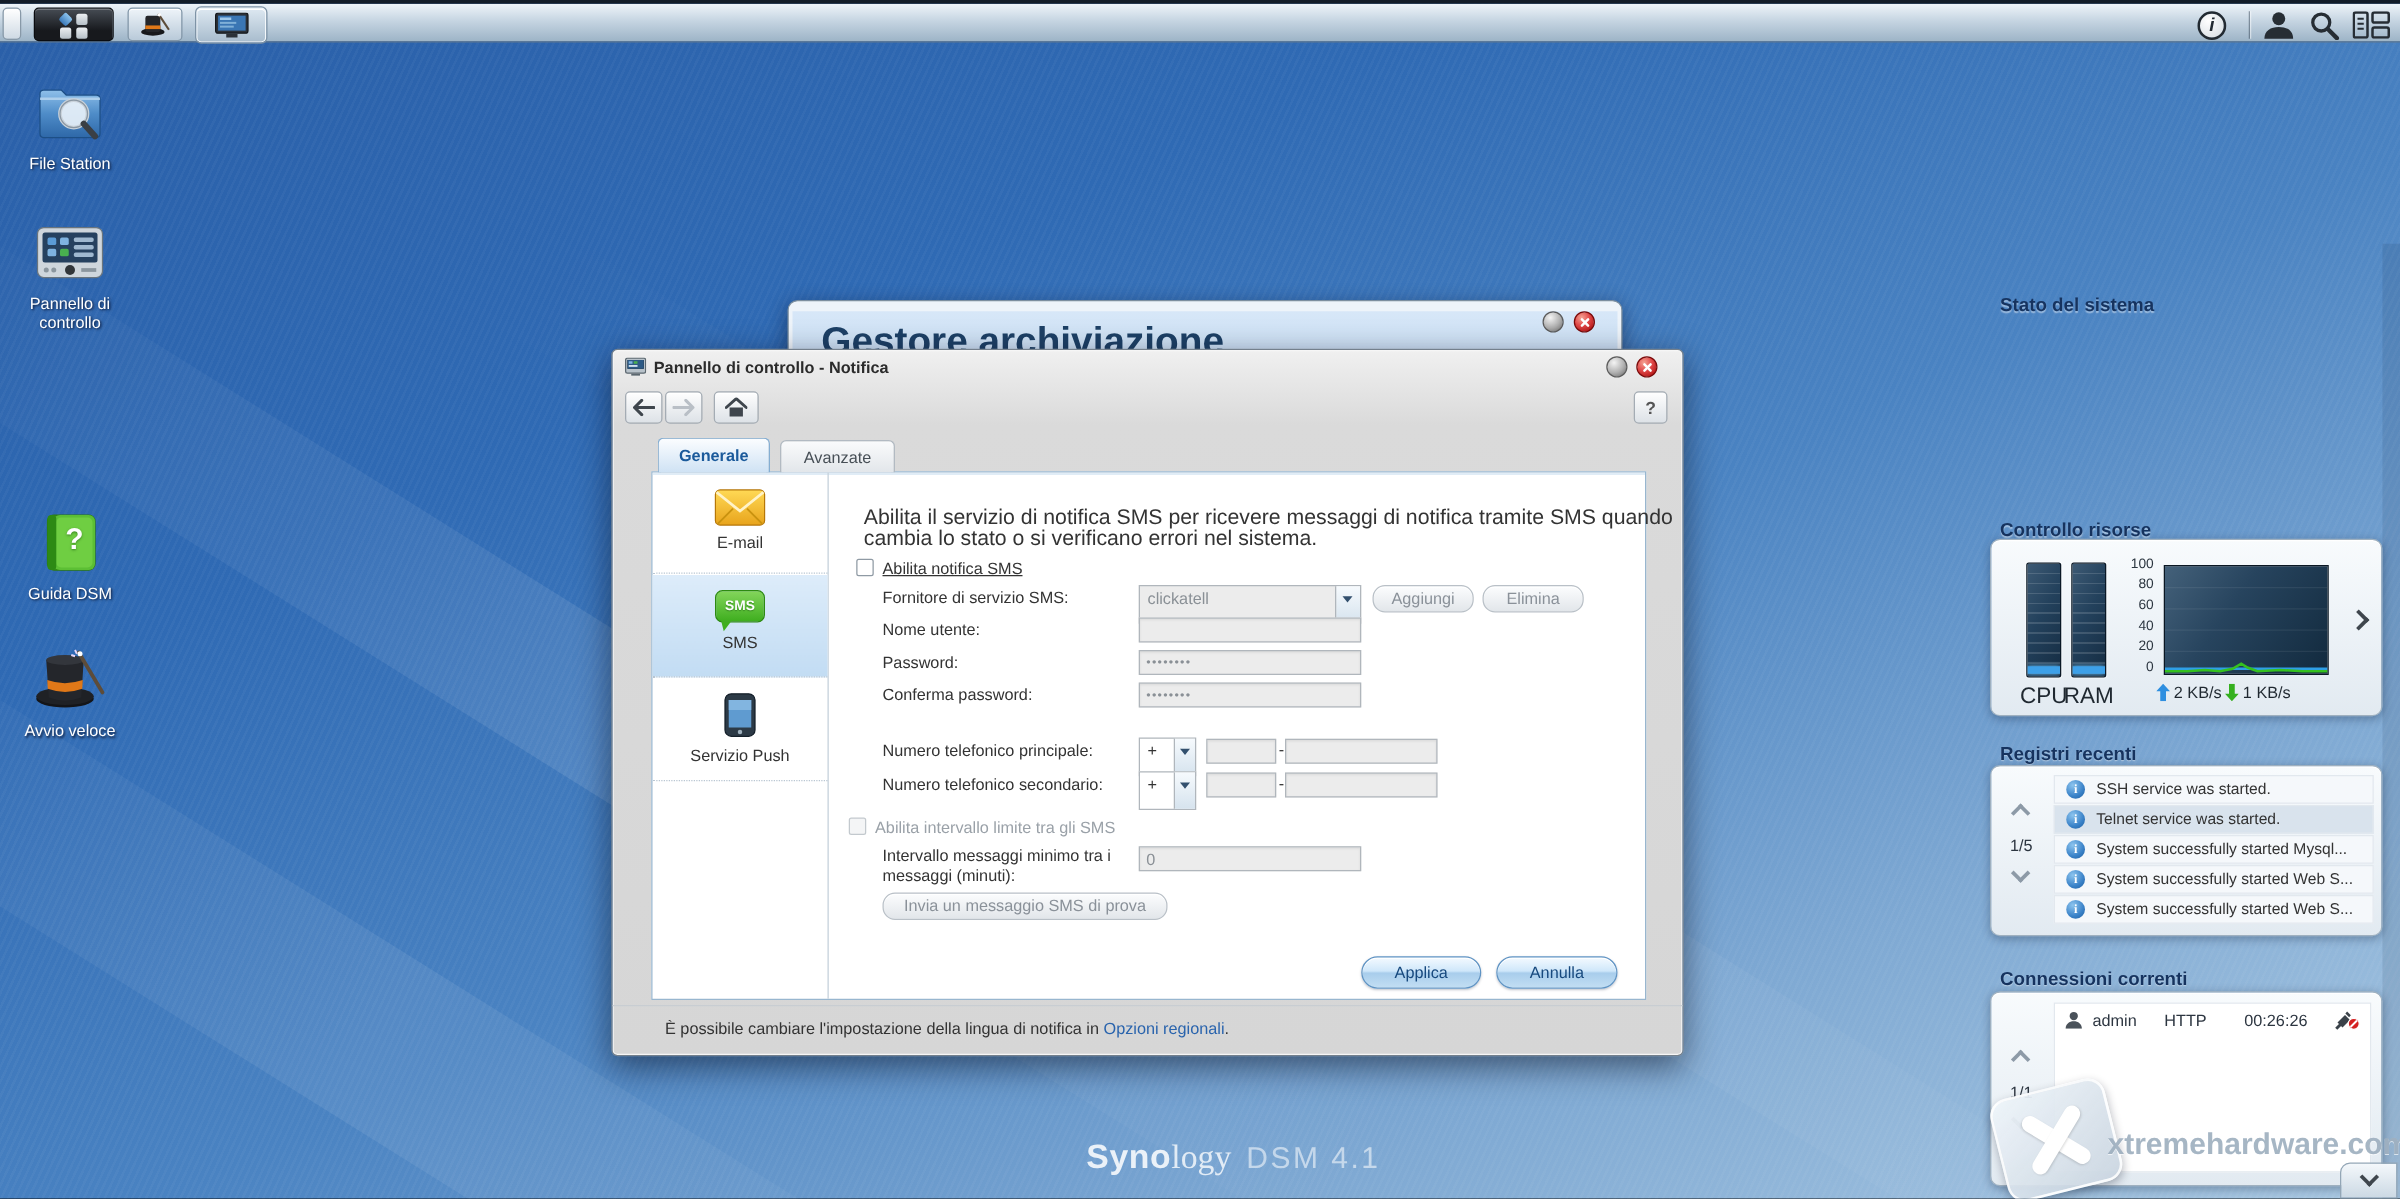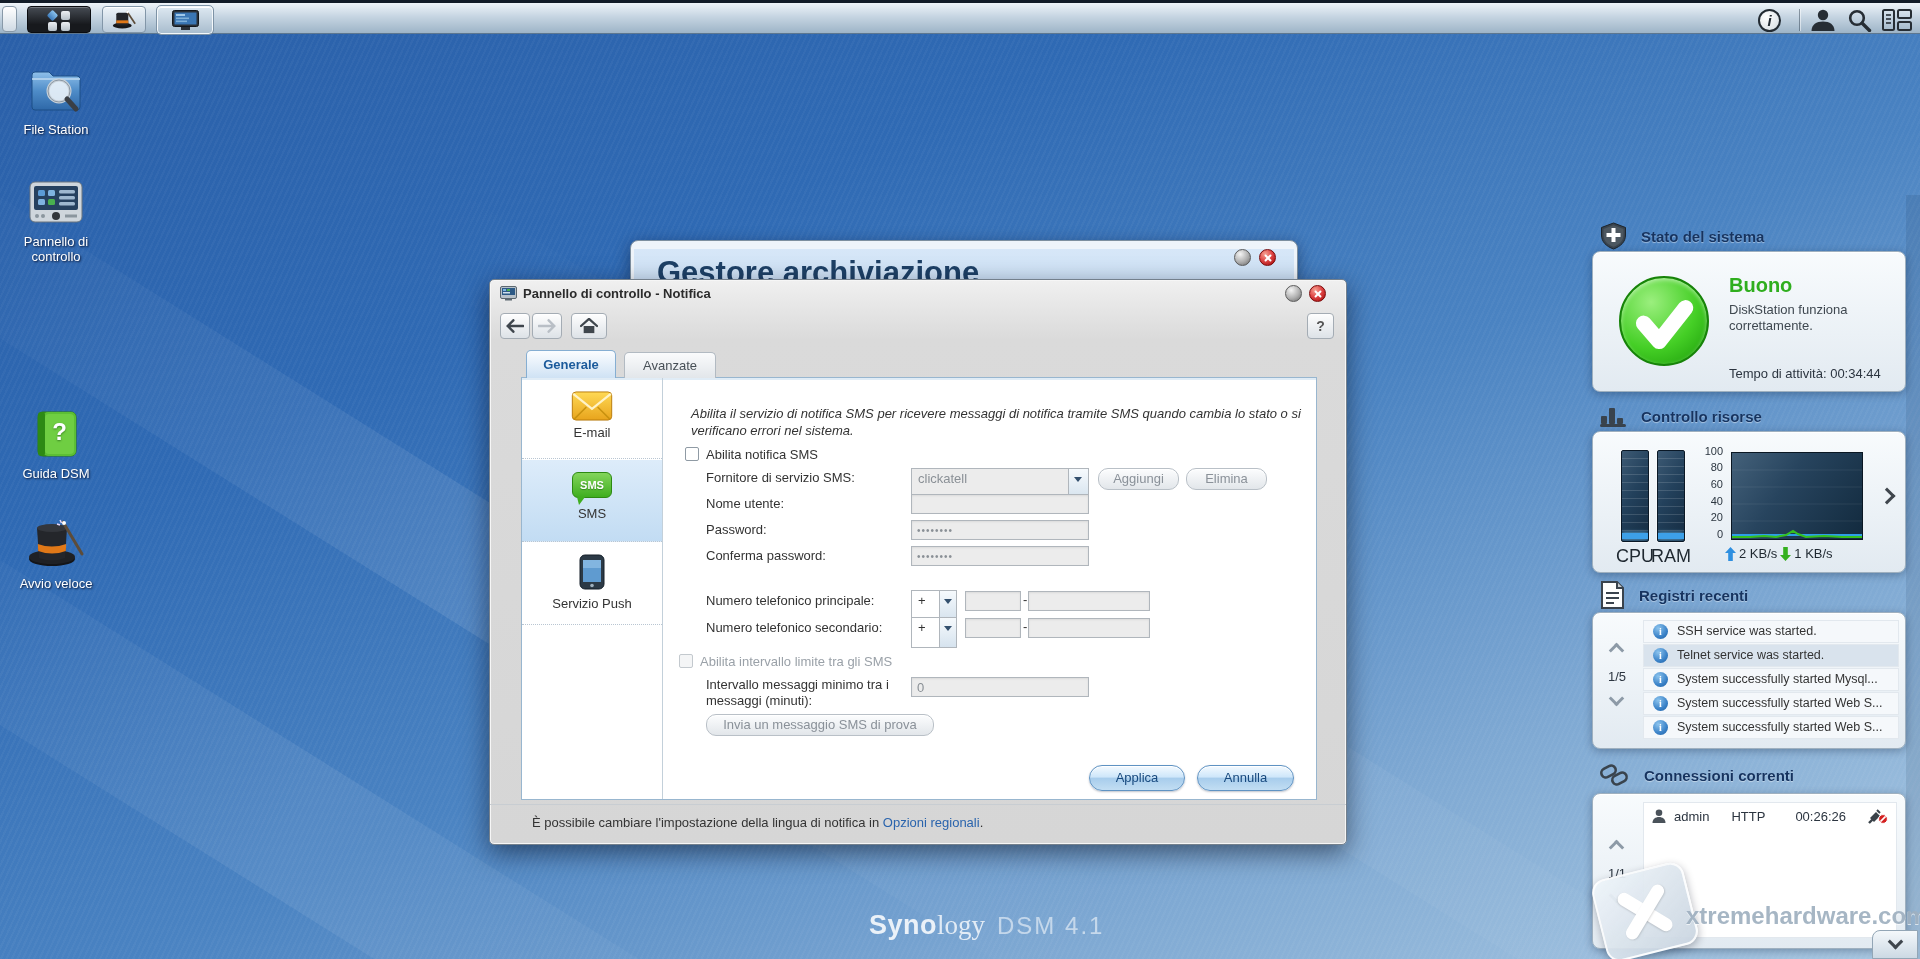--- a/index.html
+++ b/index.html
@@ -70,42 +70,42 @@
   .tab-idle{left:134px;top:72px;width:92px;height:26px;background:linear-gradient(#fafbfc,#e2e6ea);border:1px solid #b2bac2;border-bottom:none;
     font-size:13px;color:#474f56;line-height:25px;}
   .cbox{position:absolute;left:31px;top:97px;width:796px;height:423px;background:#fff;border:1px solid #98b6cf;
     box-shadow:inset 0 2px 0 rgba(165,200,230,.35);}
   
   .dsb{position:absolute;left:0;top:0;width:141px;height:100%;border-right:1px solid #c3d0da;}
   .dsb-item{position:absolute;left:0;width:140px;text-align:center;cursor:pointer;border-bottom:1px dotted #b9c6d2;}
   .dsb-item .lbl{font-size:13px;color:#333;}
   .dsb-sel{background:linear-gradient(#ddecfa,#c2dcf3);}
   
-  .fdesc{position:absolute;left:169px;top:27px;width:650px;font-size:13px;color:#333;line-height:17px;font-style:italic;}
+  .fdesc{position:absolute;left:169px;top:27px;width:650px;font-size:17px;color:#333;line-height:17px;}
   .flabel{position:absolute;font-size:13px;color:#333;}
   .flabel-dis{position:absolute;font-size:13px;color:#9aa1a8;}
   .chk{position:absolute;width:14px;height:14px;border:1px solid #8f9aa4;background:#fff;border-radius:2px;cursor:pointer;}
   .chk-dis{border-color:#c3c9ce;background:#f4f5f6;}
   .tfield{position:absolute;height:20px;background:#ececec;border:1px solid #b0b6bc;font-size:13px;color:#8a9096;
     padding:1px 5px;line-height:17px;box-shadow:inset 0 1px 2px rgba(0,0,0,.08);}
   .combo{position:absolute;height:31px;background:#ececec;border:1px solid #b0b6bc;font-size:13px;color:#8a9096;
     padding:1px 24px 1px 6px;line-height:18px;cursor:pointer;}
   .combo .cbtn{position:absolute;right:0;top:0;bottom:0;width:20px;background:linear-gradient(#f6fafd,#d6e3ee);border-left:1px solid #b0b6bc;}
   .combo .car{position:absolute;right:6px;top:8px;width:0;height:0;border:4px solid transparent;border-top:5px solid #33506e;}
   .gbtn{position:absolute;height:22px;border-radius:10px;border:1px solid #b9c0c7;cursor:pointer;
     background:linear-gradient(#fcfdfe,#e2e6ea);color:#8a9199;font-size:13px;text-align:center;line-height:20px;box-shadow:inset 0 1px 0 #fff;}
   .bluebtn{position:absolute;height:26px;border-radius:13px;border:1px solid #5f93c3;cursor:pointer;
     background:linear-gradient(#f4faff 0%,#cfe7fa 45%,#a8cdec 52%,#c2def3 100%);
     color:#17497e;font-size:13px;text-align:center;line-height:24px;box-shadow:inset 0 1px 0 #fff,0 1px 2px rgba(0,20,50,.25);}
   .dfoot{position:absolute;left:0;right:0;top:524px;border-top:1px solid #c8cdd2;}
   .dfoot-text{position:absolute;left:42px;top:10px;font-size:13px;color:#333;white-space:nowrap;}
   .dfoot-text a{color:#2a64ad;text-decoration:none;cursor:pointer;}
 
   
-  .whead{position:absolute;left:1600px;height:28px;display:flex;align-items:center;gap:14px;z-index:15;}
+  .whead{position:absolute;left:1600px;height:28px;display:flex;align-items:flex-start;gap:14px;z-index:15;flex-direction:column;}
   .whead .wtitle{font-size:15px;font-weight:bold;color:#16335f;text-shadow:0 1px 1px rgba(255,255,255,.45);}
   .wcard{position:absolute;left:1592px;width:314px;border:1px solid #9fb0bf;border-radius:8px;z-index:15;
     background:linear-gradient(#f8fbfd,#e2eaf1);box-shadow:inset 0 1px 0 #fff,0 2px 8px rgba(0,15,40,.3);}
   .statusball{position:absolute;left:26px;top:24px;width:90px;height:90px;border-radius:50%;border:2px solid #178309;
     background:radial-gradient(circle at 35% 28%,#9bef7e,#45cf26 55%,#1d9e0a 95%);box-shadow:inset 0 2px 4px rgba(255,255,255,.5);}
   .w-buono{position:absolute;left:136px;top:22px;font-size:20px;font-weight:bold;color:#2fae1e;}
   .w-detail{position:absolute;left:136px;top:50px;width:165px;font-size:13px;color:#3f4850;line-height:16px;}
   .w-uptime{position:absolute;left:136px;top:114px;font-size:13px;color:#2c3540;}
   .vbar{position:absolute;top:18px;width:28px;height:92px;border:1px solid #0a1826;border-radius:2px;overflow:hidden;
     background:linear-gradient(120deg,#3d5a74 0%,#23415c 45%,#152c42 100%);box-shadow:0 0 0 1px rgba(255,255,255,.45);}
@@ -384,21 +384,21 @@
               <circle cx="13" cy="31.5" r="1.8" fill="#9fb0bd"></circle>
             </svg>
           </span>
           <div class="lbl" style="margin-top:2px;">Servizio Push</div>
         </div>
       </div>
 
       <div class="fdesc">Abilita il servizio di notifica SMS per ricevere messaggi di notifica tramite SMS quando cambia lo stato o si verificano errori nel sistema.</div>
 
       <div class="chk" style="left:163px;top:69px;"></div>
-      <div class="flabel" style="left:184px;top:69px;">Abilita notifica SMS</div>
+      <div class="flabel" style="left:184px;top:69px;text-decoration:underline;">Abilita notifica SMS</div>
 
       <div class="flabel" style="left:184px;top:92px;">Fornitore di servizio SMS:</div>
       <div class="combo" style="left:389px;top:90px;width:178px;">
         <span>clickatell</span>
         <span class="cbtn">
             <span class="car"></span>
           </span>
       </div>
       <div class="gbtn" style="left:576px;top:90px;width:81px;">Aggiungi</div>
       <div class="gbtn" style="left:664px;top:90px;width:81px;">Elimina</div>
@@ -456,30 +456,20 @@
   <div class="edge-strip"></div>
 
   <div class="whead" style="top:222px;">
     <svg width="27" height="28" viewBox="0 0 27 28">
       <path d="M13.5 1 L25.5 5.5 V13 c0 7-5 11.5-12 14 C6.5 24.5 1.5 20 1.5 13 V5.5 Z" fill="#39434d" stroke="#1c242b"></path>
       <path d="M13.5 3.2 L23.5 7 V13 c0 5.8-4.2 9.6-10 11.8 C7.7 22.6 3.5 18.8 3.5 13 V7 Z" fill="#4c5760"></path>
       <rect x="11.5" y="6" width="4" height="14" fill="#fff"></rect>
         <rect x="6.5" y="11" width="14" height="4" fill="#fff"></rect>
     </svg>
     <span class="wtitle">Stato del sistema</span>
-  </div>
-  <div class="wcard" style="top:251px;height:141px;">
-    <div class="statusball">
-      <svg width="86" height="86" viewBox="0 0 36 36" style="position:absolute;left:0;top:0;">
-        <path d="M9.5 19 l6.5 7.5 L27 12.5" stroke="#fff" stroke-width="6.5" fill="none" stroke-linecap="round" stroke-linejoin="round"></path>
-      </svg>
-    </div>
-    <div class="w-buono">Buono</div>
-    <div class="w-detail">DiskStation funziona correttamente.</div>
-    <div class="w-uptime">Tempo di attività: 00:34:44</div>
   </div>
 
   <div class="whead" style="top:402px;">
     <svg width="27" height="24" viewBox="0 0 27 24">
       <rect x="1" y="12" width="6" height="8" rx="1" fill="#39434d"></rect>
       <rect x="9" y="4" width="6" height="16" rx="1" fill="#39434d"></rect>
       <rect x="17" y="14" width="6" height="6" rx="1" fill="#39434d"></rect>
       <rect x="0" y="20" width="26" height="3" rx="1.5" fill="#39434d"></rect>
     </svg>
     <span class="wtitle">Controllo risorse</span>

